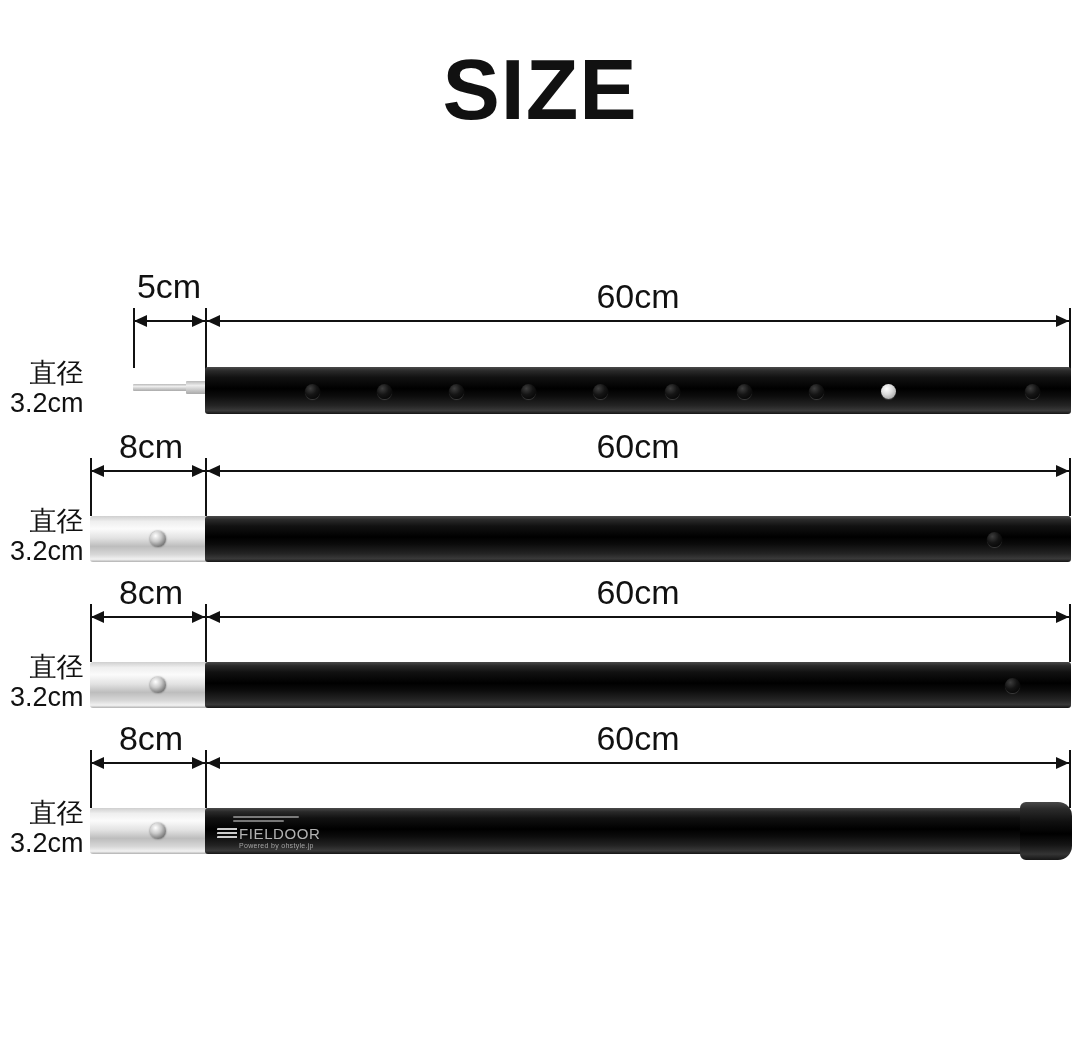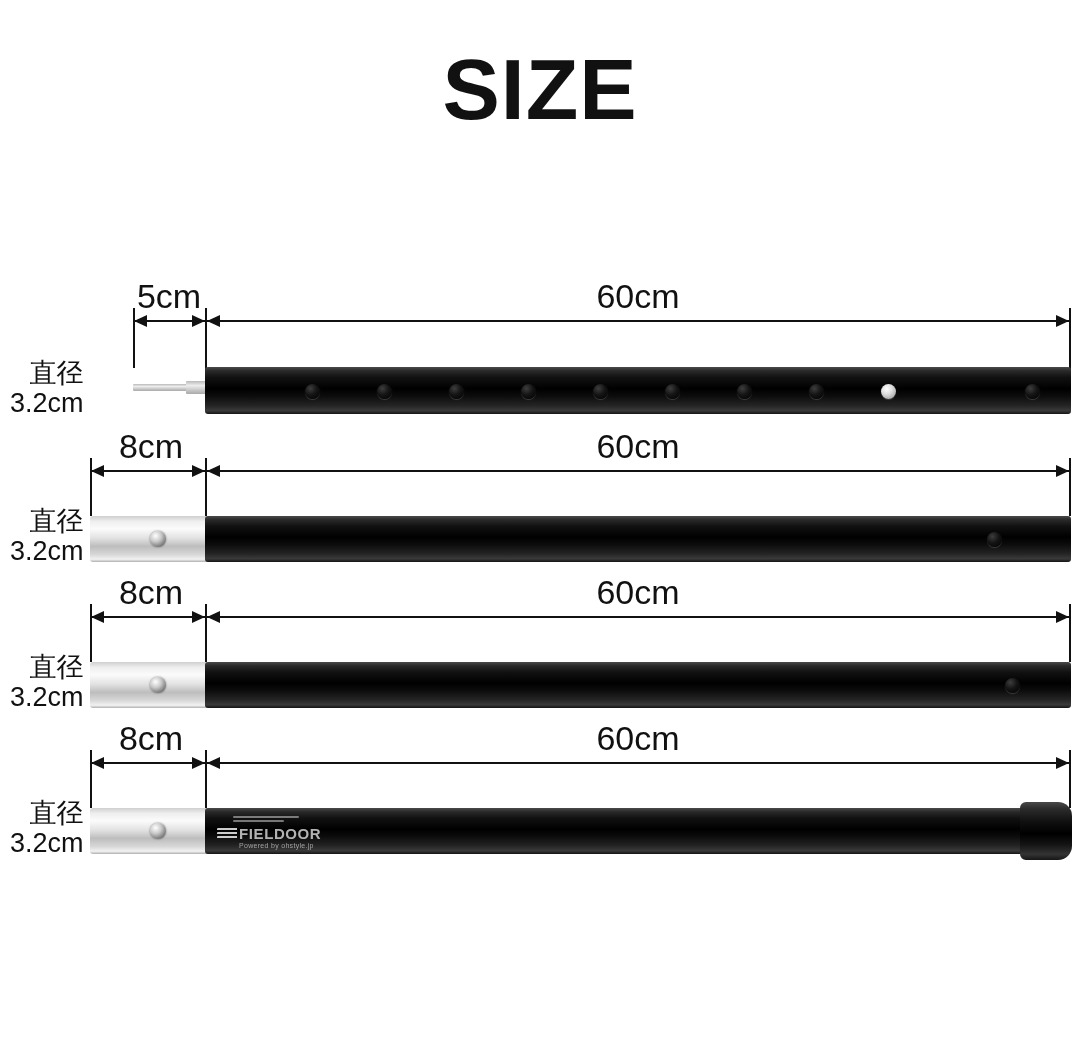--- a/index.html
+++ b/index.html
@@ -155,21 +155,21 @@
     position: absolute;
     color: #d9d9d9;
     opacity: 0.82;
     line-height: 1;
     white-space: nowrap;
     pointer-events: none;
   }
   .brand .bname {
     display: block;
     font-size: 15px;
-    font-weight: bold;
+    font-weight: normal;
     letter-spacing: 0.6px;
   }
   .brand .btag {
     display: block;
     font-size: 7px;
     letter-spacing: 0.3px;
     margin-top: 1px;
     opacity: 0.85;
   }
   .brand-bars {
@@ -213,21 +213,21 @@
       <span class="l2">3.2cm</span>
     </div>
 
     <div class="ext-line" style="left:133px; top:308px; height:60px;"></div>
     <div class="ext-line" style="left:205px; top:308px; height:62px;"></div>
     <div class="ext-line" style="left:1069px; top:308px; height:62px;"></div>
 
     <div class="dim-line" style="left:135px; top:320px; width:70px;"></div>
     <div class="arrow left" style="left:134px; top:315px;"></div>
     <div class="arrow right" style="left:192px; top:315px;"></div>
-    <div class="dim-text" style="left:119px; top:278px; width:100px;">5cm</div>
+    <div class="dim-text" style="left:119px; top:268px; width:100px;">5cm</div>
 
     <div class="dim-line" style="left:207px; top:320px; width:862px;"></div>
     <div class="arrow left" style="left:207px; top:315px;"></div>
     <div class="arrow right" style="left:1056px; top:315px;"></div>
     <div class="dim-text" style="left:538px; top:278px; width:200px;">60cm</div>
 
     <div class="pin" style="left:133px; top:384px; width:76px; height:7px;"></div>
     <div class="pin" style="left:186px; top:381px; width:24px; height:13px;"></div>
 
     <div class="tube black" style="left:205px; top:367px; width:866px; height:47px;">

